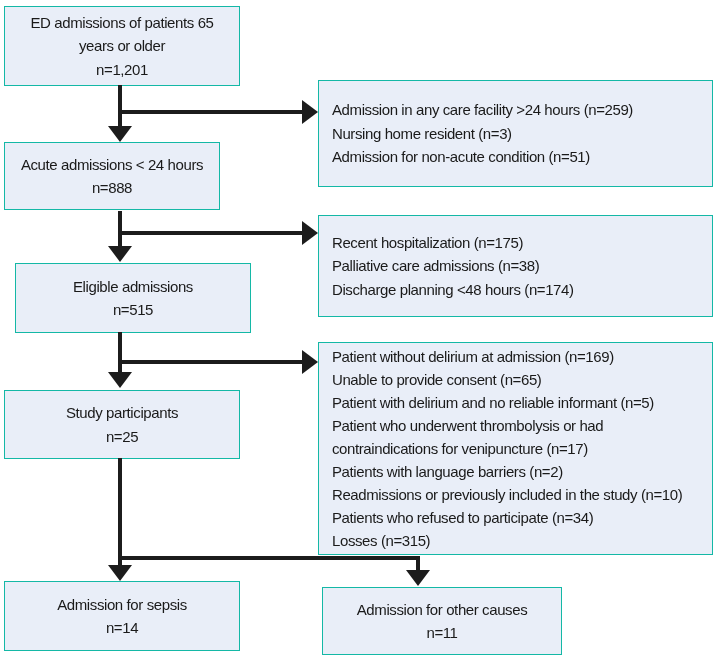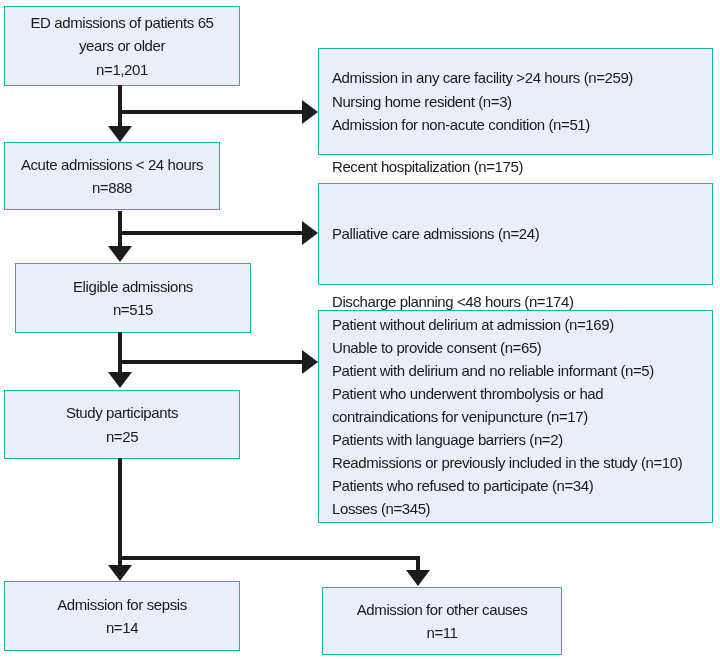--- a/index.html
+++ b/index.html
@@ -15,21 +15,21 @@
   .box {
     position: absolute;
     background: #e9eef8;
     border: 1px solid #14b8a6;
     box-sizing: border-box;
     display: flex;
     flex-direction: column;
     justify-content: center;
   }
   .box.center { align-items: center; text-align: center; }
-  .box.leftalign { align-items: flex-start; text-align: left; padding-left: 13px; padding-right: 4px; }
+  .box.leftalign { align-items: flex-start; text-align: left; padding-left: 13px; padding-right: 4px; margin-top: 32px; }
   .ln {
     font-size: 15px;
     line-height: 23.5px;
     letter-spacing: -0.4px;
     white-space: nowrap;
   }
   .box.big .ln { line-height: 23px; }
   .aline { position: absolute; background: #1c1c1c; }
   .ah-down {
     position: absolute; width: 0; height: 0;
@@ -79,36 +79,36 @@
     <div class="ln">Admission for other causes</div>
     <div class="ln">n=11</div>
   </div>
 
   <div class="box leftalign" style="left:318px; top:48px; width:395px; height:107px;">
     <div class="ln">Admission in any care facility &gt;24 hours (n=259)</div>
     <div class="ln">Nursing home resident (n=3)</div>
     <div class="ln">Admission for non-acute condition (n=51)</div>
   </div>
 
-  <div class="box leftalign" style="left:318px; top:183px; width:395px; height:102px;gap:44px;">
+  <div class="box leftalign" style="left:318px; top:183px; width:395px; height:102px;">
     <div class="ln">Recent hospitalization (n=175)</div>
-    <div class="ln">Palliative care admissions (n=24)</div>
+    <div class="ln">Palliative care admissions (n=38)</div>
     <div class="ln">Discharge planning &lt;48 hours (n=174)</div>
   </div>
 
   <div class="box leftalign big" style="left:318px; top:310px; width:395px; height:213px;">
     <div class="ln">Patient without delirium at admission (n=169)</div>
     <div class="ln">Unable to provide consent (n=65)</div>
     <div class="ln">Patient with delirium and no reliable informant (n=5)</div>
     <div class="ln">Patient who underwent thrombolysis or had</div>
     <div class="ln">contraindications for venipuncture (n=17)</div>
     <div class="ln">Patients with language barriers (n=2)</div>
     <div class="ln">Readmissions or previously included in the study (n=10)</div>
     <div class="ln">Patients who refused to participate (n=34)</div>
-    <div class="ln">Losses (n=345)</div>
+    <div class="ln">Losses (n=315)</div>
   </div>
 
   <div class="aline" style="left:118px; top:85px; width:4px; height:43px;"></div>
   <div class="ah-down" style="left:108px; top:126px;"></div>
   <div class="aline" style="left:118px; top:110px; width:186px; height:4px;"></div>
   <div class="ah-right" style="left:302px; top:100px;"></div>
 
   <div class="aline" style="left:118px; top:211px; width:4px; height:37px;"></div>
   <div class="ah-down" style="left:108px; top:246px;"></div>
   <div class="aline" style="left:118px; top:231px; width:186px; height:4px;"></div>

